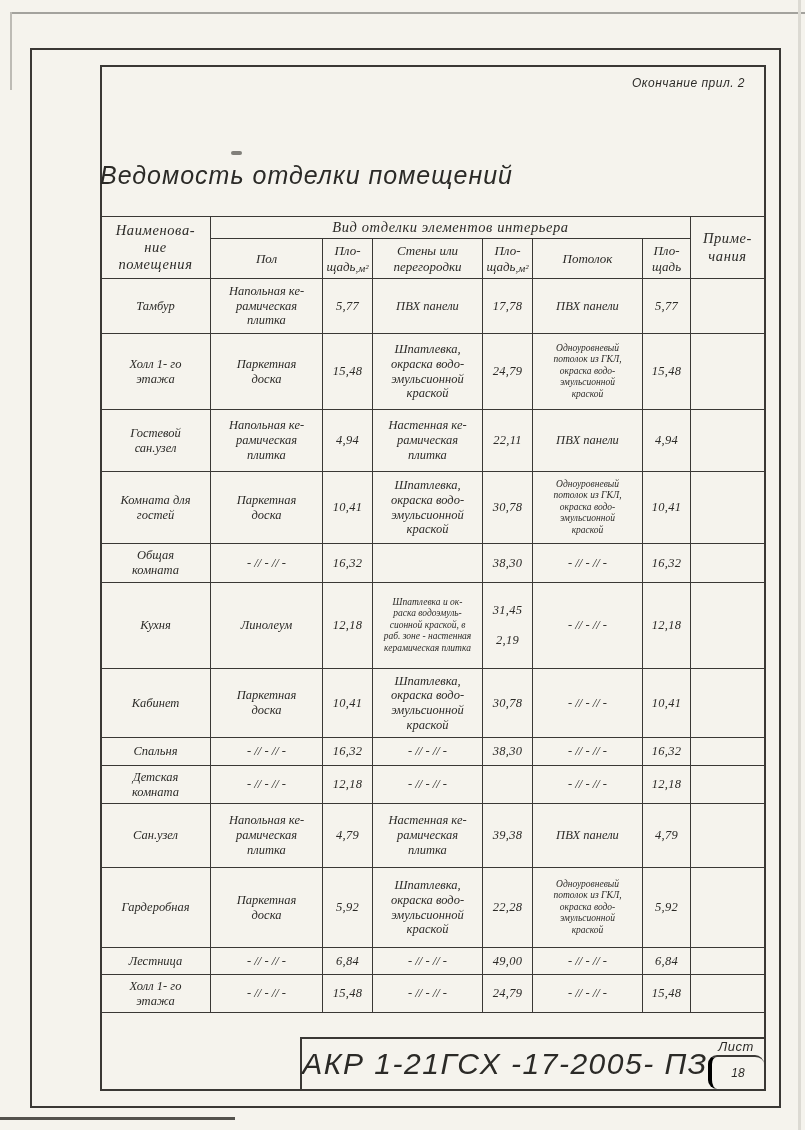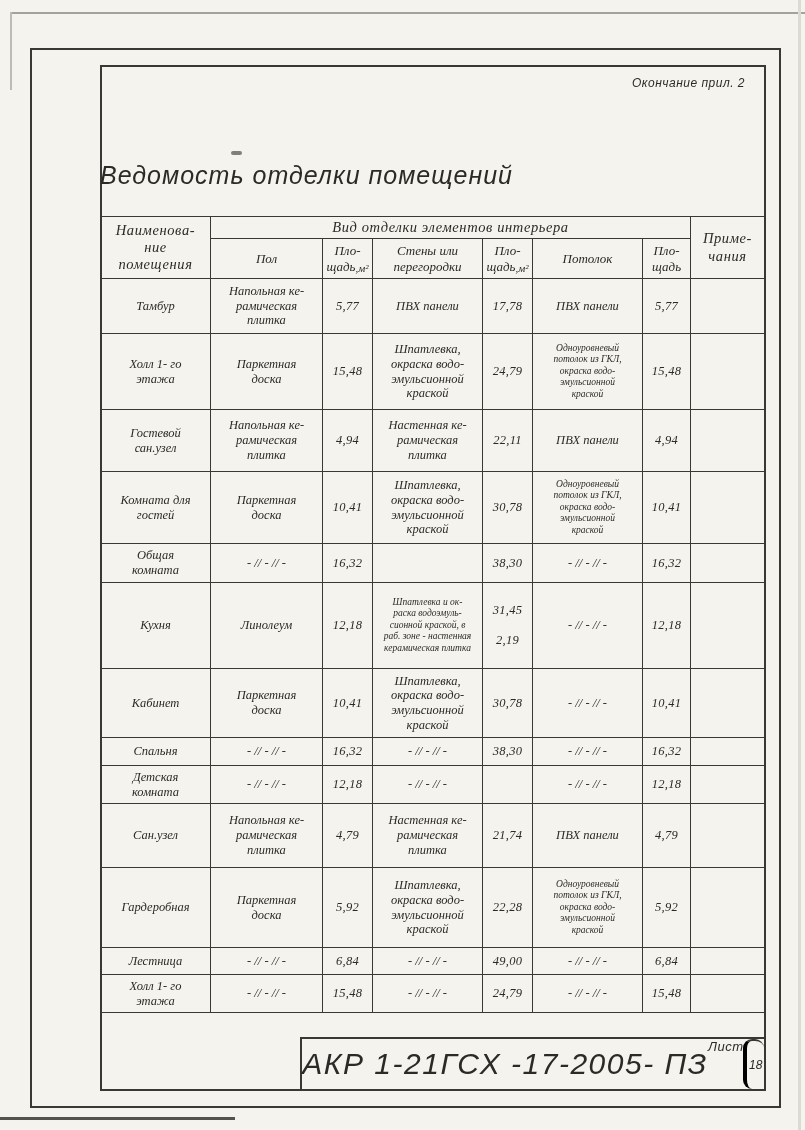--- a/index.html
+++ b/index.html
@@ -35,21 +35,21 @@
   .pre{white-space:pre-line;}
   tr.h1 th{height:17px;font-size:14.5px;letter-spacing:.6px;}
   tr.h2 th{height:40px;font-size:13px;}
   th.rspan{font-size:13px;}
   td.num{font-size:13px;letter-spacing:.3px;}
   .cell-xs{font-size:9.5px !important;line-height:1.22 !important;}
   .unit{font-size:11px;letter-spacing:0;position:relative;bottom:-1px;}
   
   .titleblock{position:absolute;left:300px;top:1037px;width:466px;height:54px;border:2px solid #3a3835;box-sizing:border-box;display:flex;}
   .tb-code{flex:1;display:flex;align-items:center;justify-content:center;font-size:30px;letter-spacing:1.5px;white-space:nowrap;}
-  .tb-right{width:56px;display:flex;flex-direction:row;}
+  .tb-right{width:56px;display:flex;flex-direction:column;}
   .tb-sheet-label{height:16px;font-size:13px;text-align:center;line-height:15px;letter-spacing:.5px;}
   .tb-sheet-num{flex:1;border-top:2px solid #3a3835;border-left:4px solid #000000;display:flex;align-items:center;justify-content:center;font-size:12px;border-radius:9px;}
 </style>
 </head>
 <body>
 
 <div class="edge-top"></div>
 <div class="edge-left"></div>
 <div class="edge-bottom"></div>
 <div class="edge-right"></div>
@@ -224,21 +224,21 @@
   </tr>
       <tr style="height: 64px;">
     <td class="pre">Сан.узел</td>
     <td class="pre">Напольная ке-
 рамическая
 плитка</td>
     <td class="pre num">4,79</td>
     <td class="pre">Настенная ке-
 рамическая
 плитка</td>
-    <td class="pre num">21,74</td>
+    <td class="pre num">39,38</td>
     <td class="pre">ПВХ панели</td>
     <td class="pre num">4,79</td>
     <td class="pre"></td>
   </tr>
       <tr style="height: 80px;">
     <td class="pre">Гардеробная</td>
     <td class="pre">Паркетная
 доска</td>
     <td class="pre num">5,92</td>
     <td class="pre">Шпатлевка,

